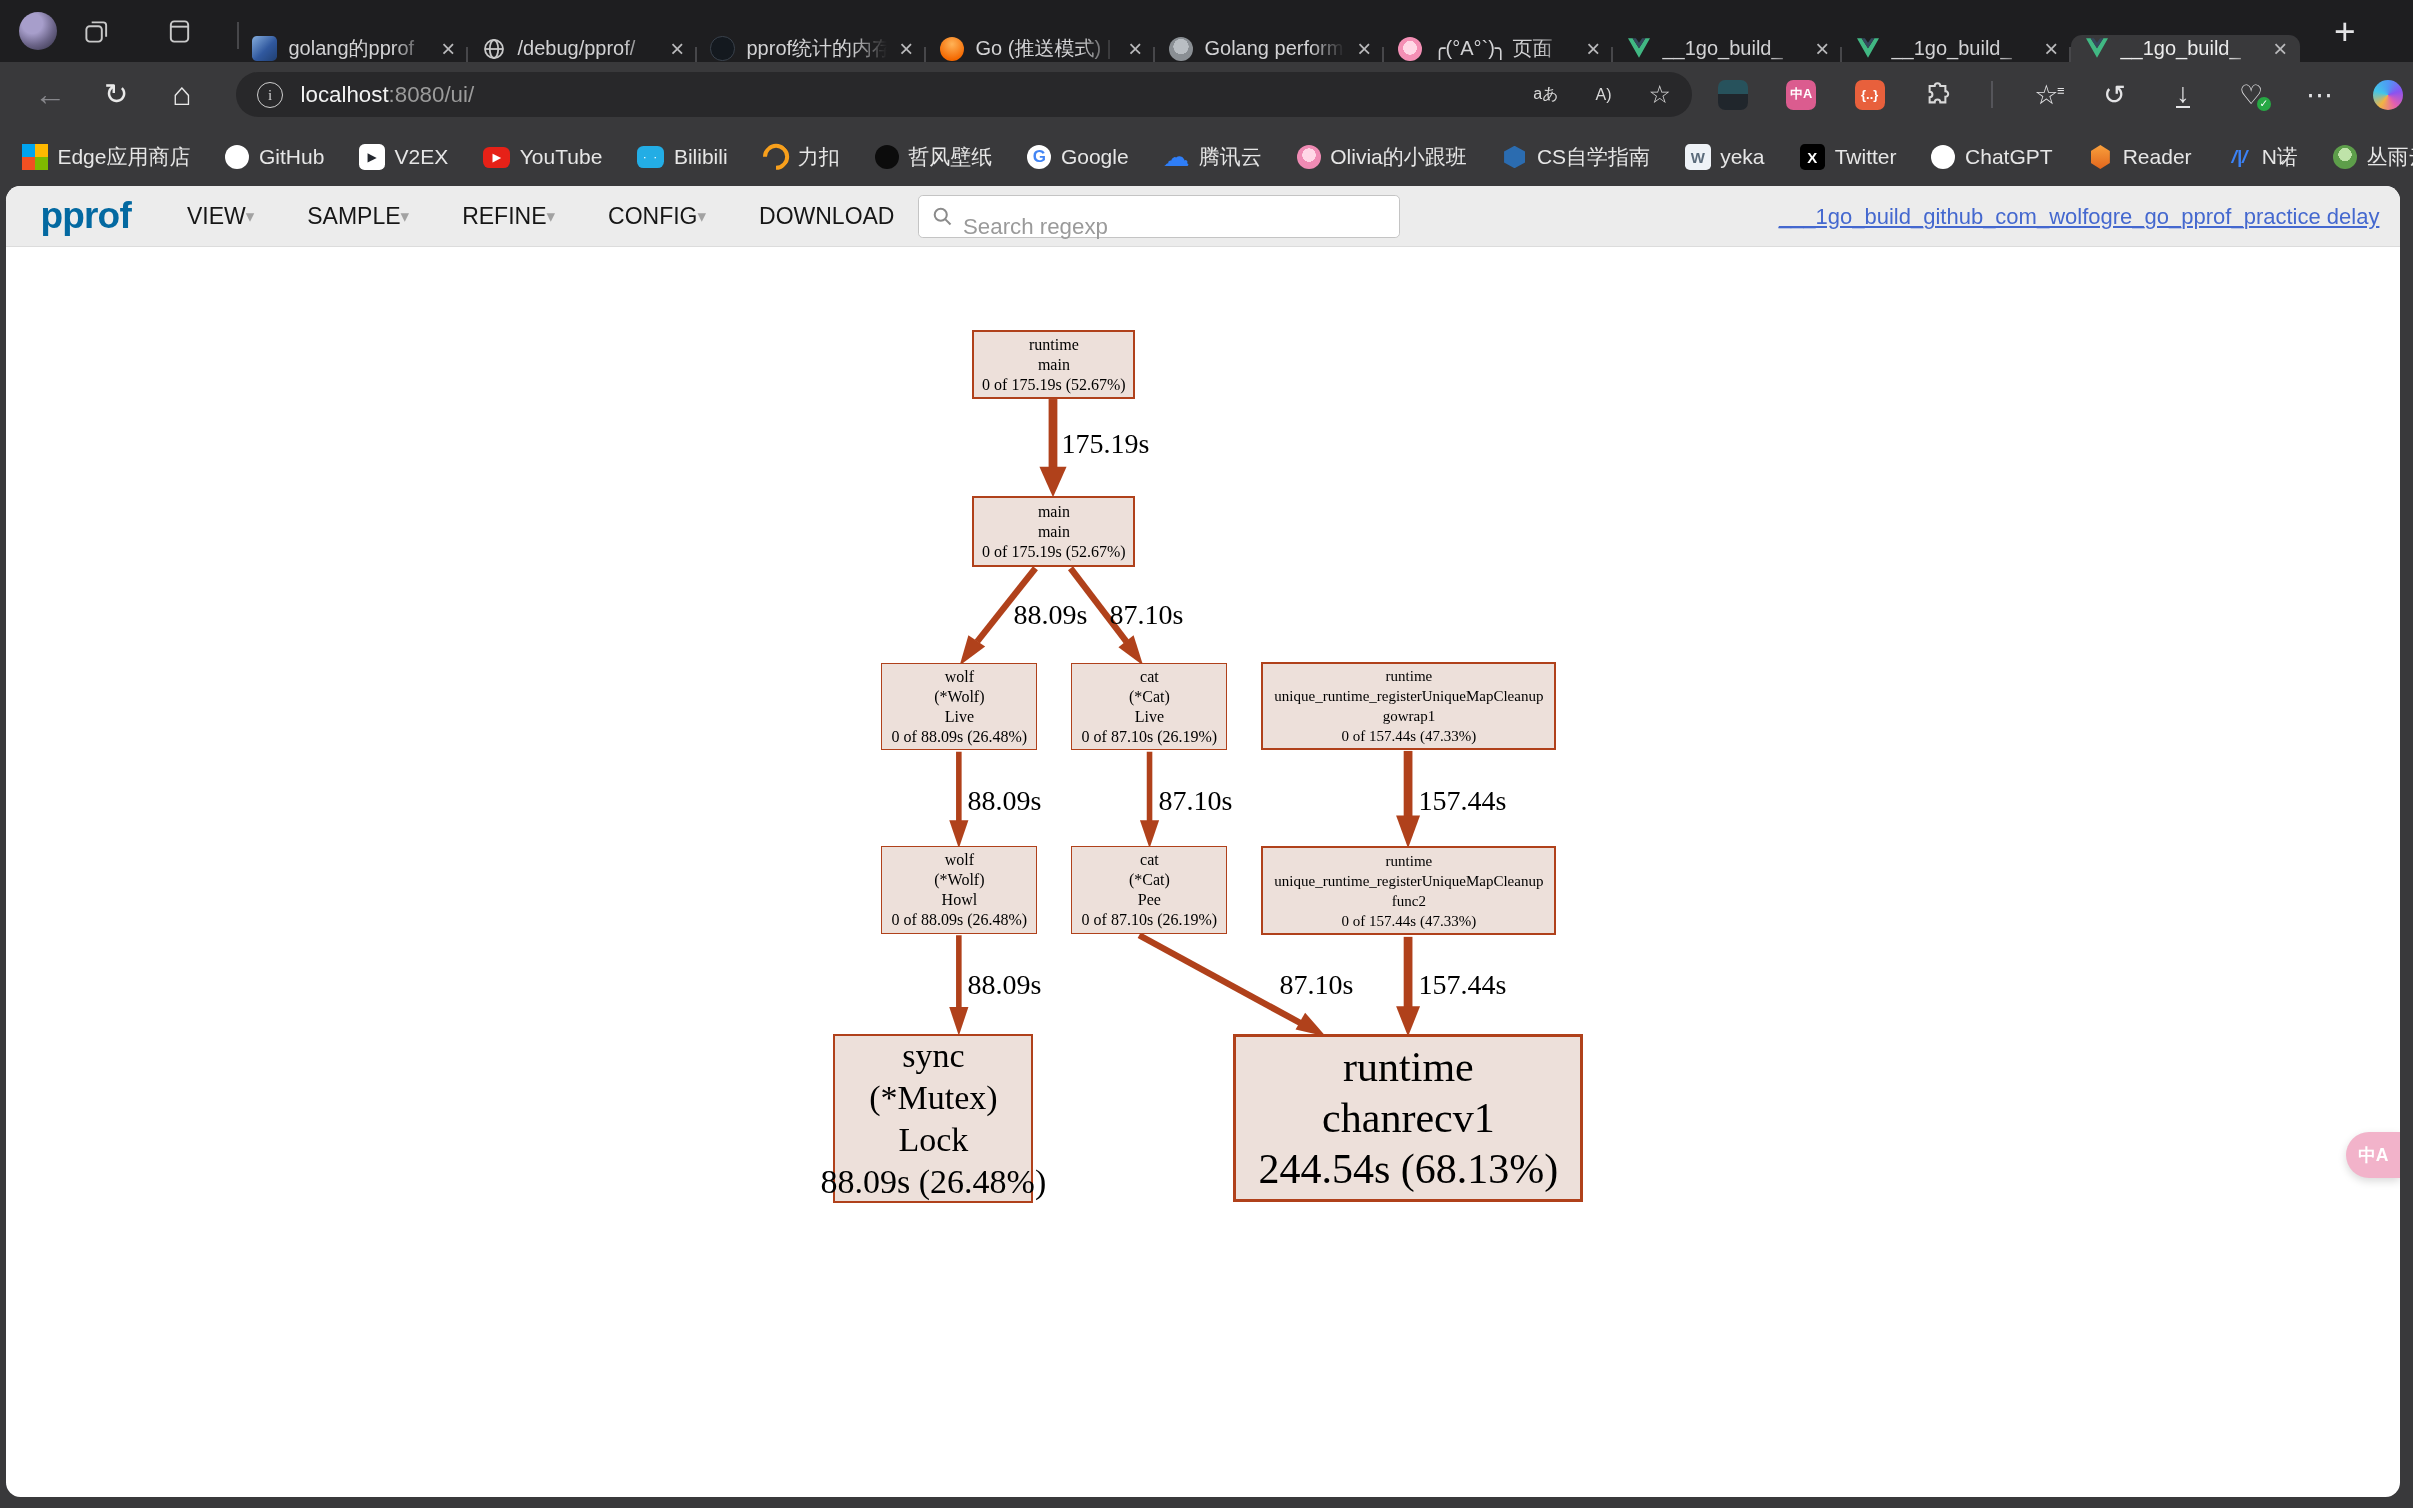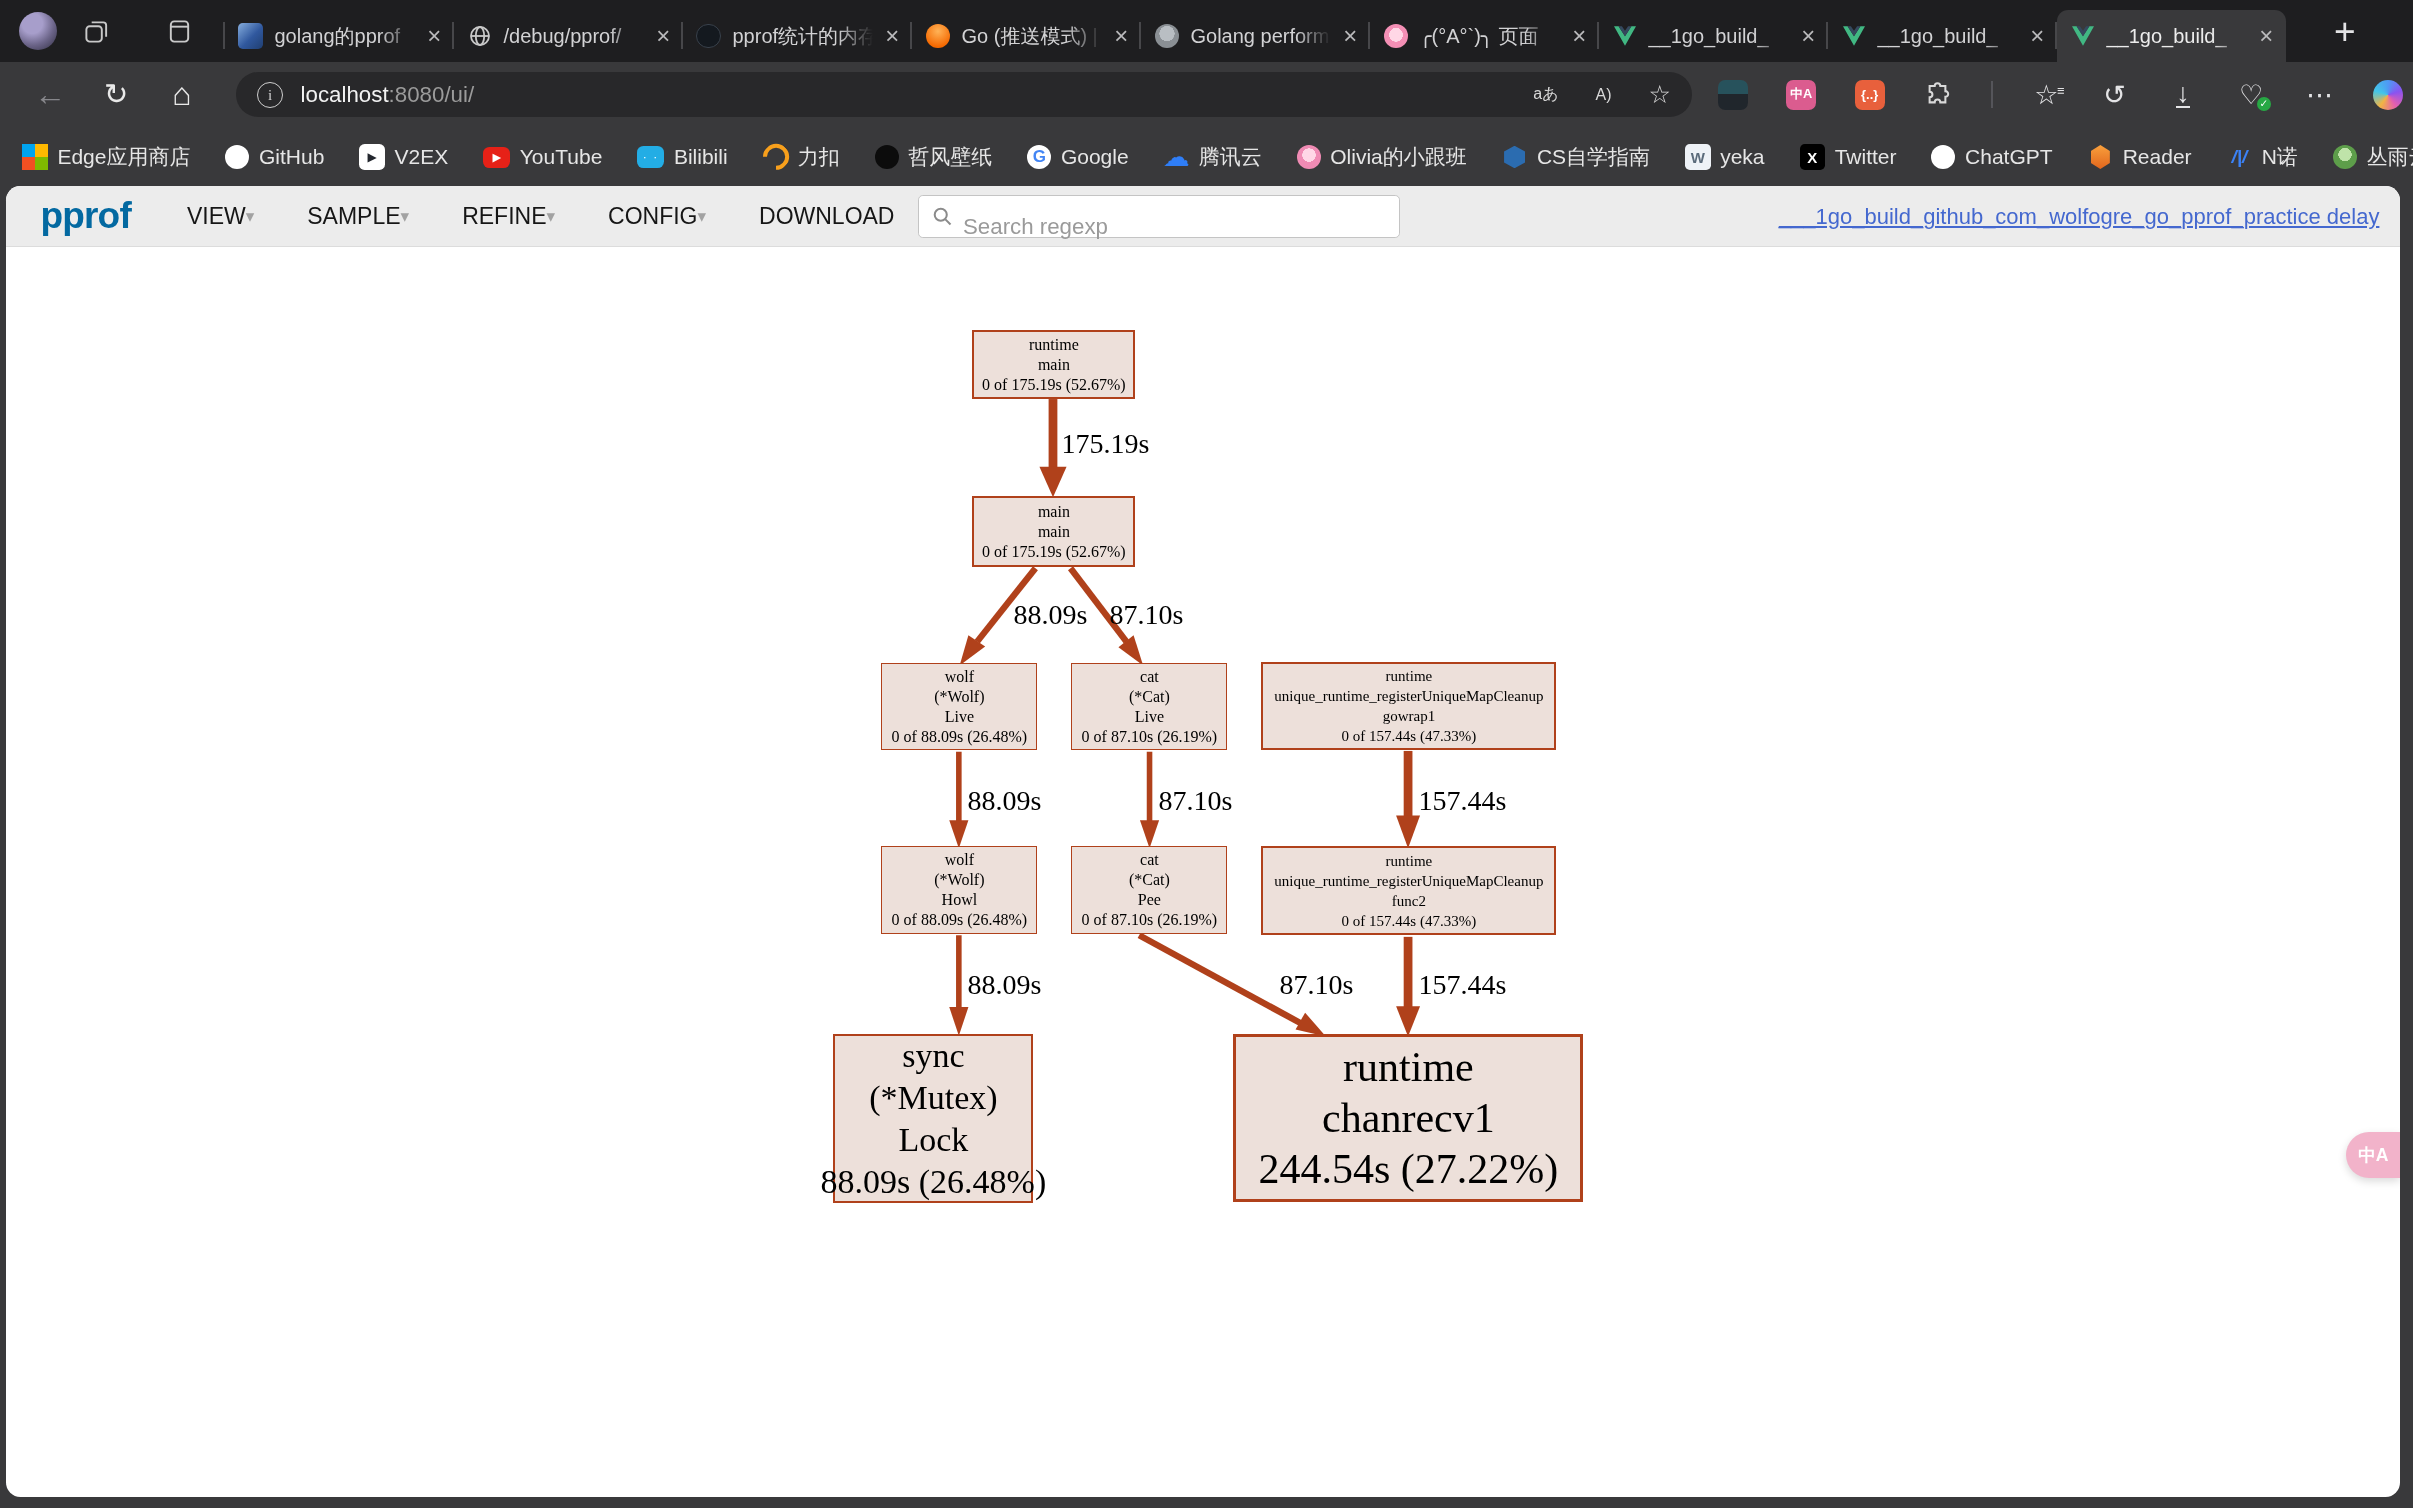--- a/index.html
+++ b/index.html
@@ -4,21 +4,21 @@
 <style>
   html,body{margin:0;padding:0;background:#1e1e20;}
   #app{position:relative;width:2413px;height:1508px;overflow:hidden;
        font-family:"Liberation Sans",sans-serif;background:#39393b;}
 
   
   .tabstrip{position:absolute;top:0;left:0;width:2413px;height:62px;background:#1e1e20;}
   .avatar{position:absolute;left:19px;top:12px;width:38px;height:38px;border-radius:50%;
           background:radial-gradient(circle at 35% 30%,#a79ecb 0 28%,#6b6488 60%,#2e2b3e 100%);}
   .chrome-ico{position:absolute;top:17.6px;width:27px;height:27px;}
-  .tabs{position:absolute;left:225px;top:9.6px;height:53px;display:flex;}
+  .tabs{position:absolute;left:239px;top:9.6px;height:53px;display:flex;align-items:flex-end;}
   .tabs::before{content:"";position:absolute;left:-1.6px;top:12.8px;height:27px;width:1.6px;background:#47474a;}
   .tab{position:relative;width:229px;box-sizing:border-box;display:flex;align-items:center;
        padding:0 12.8px;color:#d2d2d4;font-size:20px;cursor:default;}
   .tab.active{background:#39393b;border-radius:11.2px 11.2px 0 0;color:#ececec;}
   .tab.sep::after{content:"";position:absolute;right:0;top:12.8px;height:27px;width:1.6px;background:#47474a;}
   .fav{width:25.5px;height:25.5px;margin-right:11.2px;flex:none;display:flex;align-items:center;justify-content:center;}
   .tlabel{flex:1;overflow:hidden;white-space:nowrap;
           -webkit-mask-image:linear-gradient(90deg,#000 72%,transparent 96%);
           mask-image:linear-gradient(90deg,#000 72%,transparent 96%);}
   .tclose{font-size:24px;color:#b9b9bb;margin-left:6.4px;flex:none;}
@@ -446,21 +446,21 @@
         </div>
         <div class="node n-I" style="left:827px;top:848px;width:200px;height:169px">
           <span class="nl">sync</span>
           <span class="nl">(*Mutex)</span>
           <span class="nl">Lock</span>
           <span class="nl">88.09s (26.48%)</span>
         </div>
         <div class="node n-J" style="left:1227px;top:848px;width:350px;height:168px">
           <span class="nl">runtime</span>
           <span class="nl">chanrecv1</span>
-          <span class="nl">244.54s (27.22%)</span>
+          <span class="nl">244.54s (68.13%)</span>
         </div>
 
         <span class="elabel" style="left:1055px;top:242px">175.19s</span>
         <span class="elabel" style="left:1007px;top:413px">88.09s</span>
         <span class="elabel" style="left:1103px;top:413px">87.10s</span>
         <span class="elabel" style="left:961px;top:599px">88.09s</span>
         <span class="elabel" style="left:1152px;top:599px">87.10s</span>
         <span class="elabel" style="left:1412px;top:599px">157.44s</span>
         <span class="elabel" style="left:961px;top:783px">88.09s</span>
         <span class="elabel" style="left:1273px;top:783px">87.10s</span>

